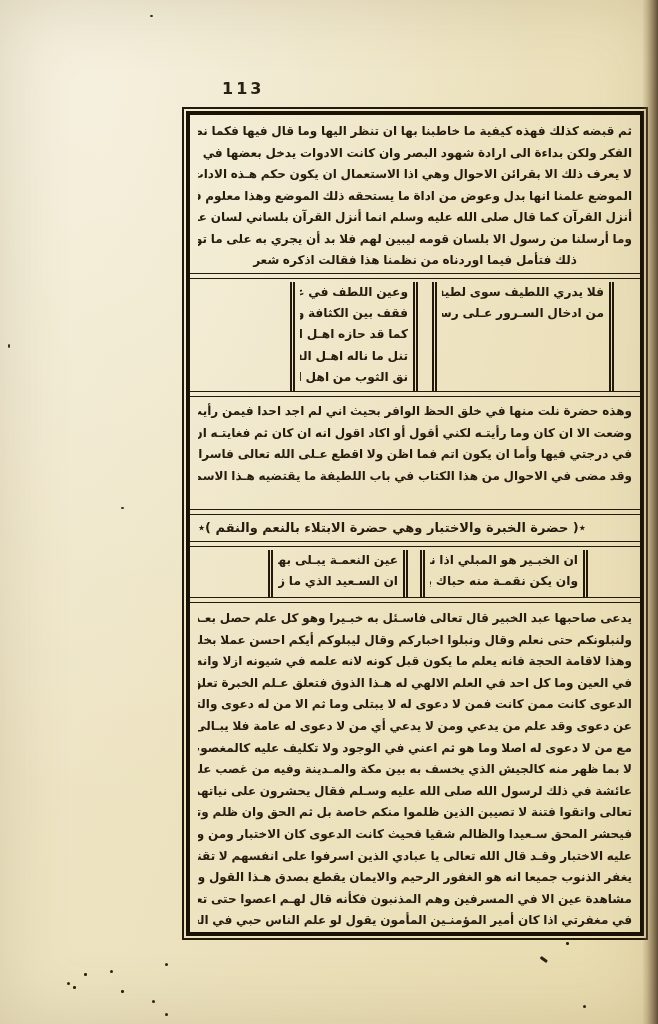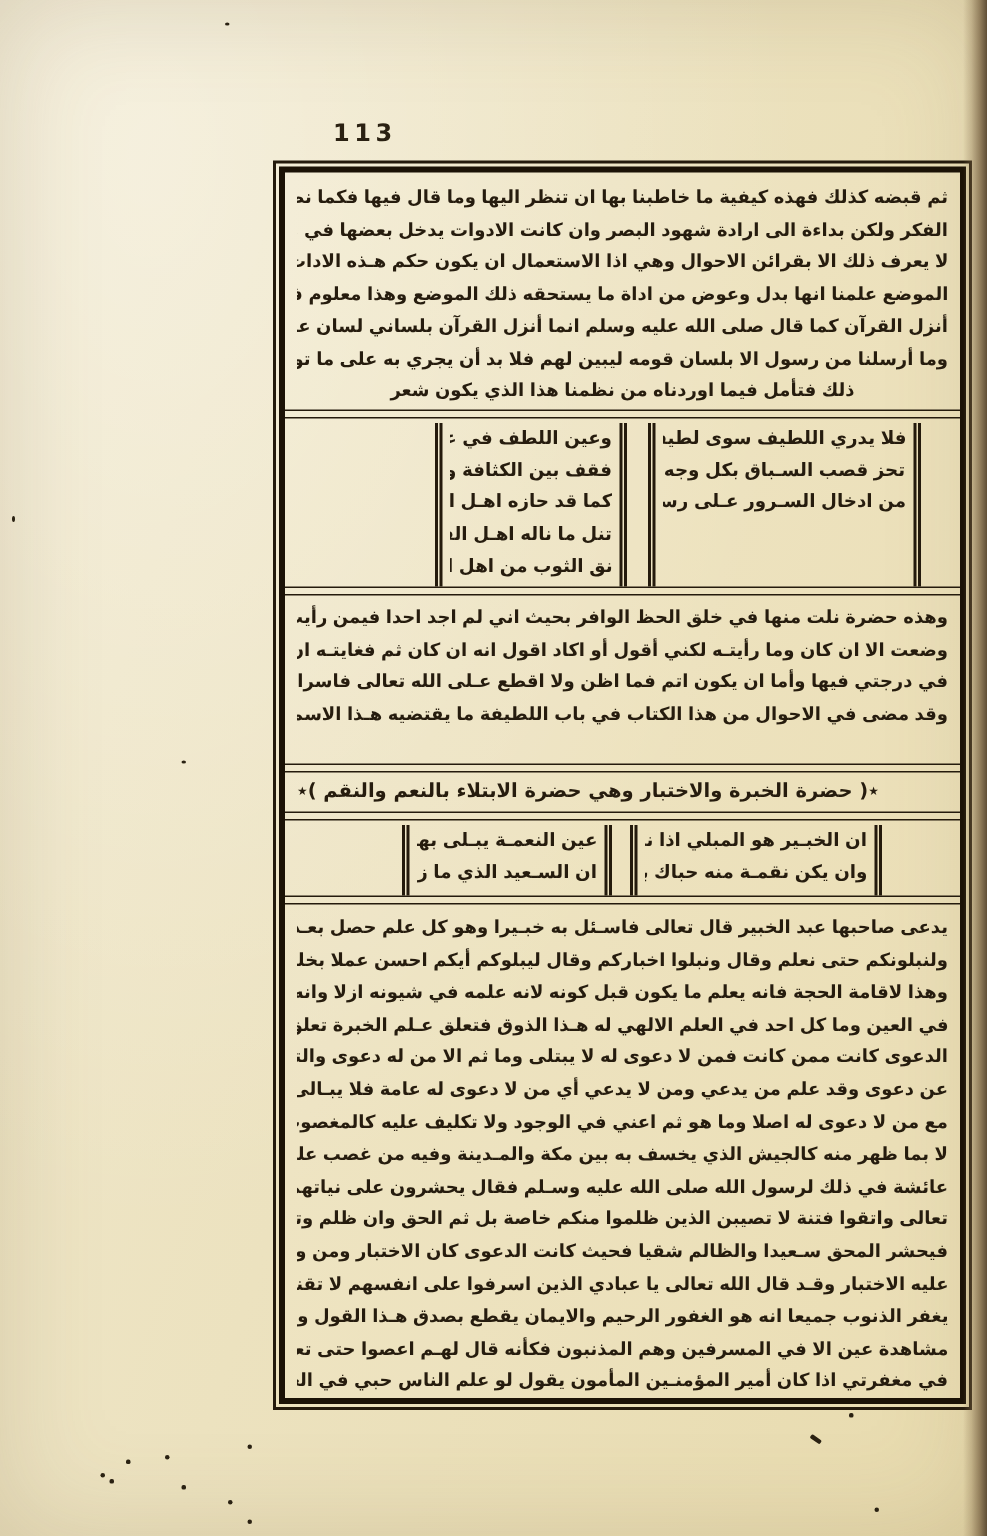--- a/index.html
+++ b/index.html
@@ -76,29 +76,28 @@
 
   <div class="frame">
 
     <div class="tblock b1">
       <div class="tline">ثم قبضه كذلك فهذه كيفية ما خاطبنا بها ان تنظر اليها وما قال فيها فكما نصرف النظر تألفنا الى</div>
       <div class="tline">الفكر ولكن بداءة الى ارادة شهود البصر وان كانت الادوات يدخل بعضها في مكان بعض ولكن</div>
       <div class="tline">لا يعرف ذلك الا بقرائن الاحوال وهي اذا الاستعمال ان يكون حكم هـذه الادات بالوضع في هذا</div>
       <div class="tline">الموضع علمنا انها بدل وعوض من اداة ما يستحقه ذلك الموضع وهذا معلوم في اللسان وبهذا اللسان</div>
       <div class="tline">أنزل القرآن كما قال صلى الله عليه وسلم انما أنزل القرآن بلساني لسان عربي مبين وقال تعالى</div>
       <div class="tline">وما أرسلنا من رسول الا بلسان قومه ليبين لهم فلا بد أن يجري به على ما تواطؤا عليه في لحنهم فاعلم</div>
-      <div class="tline center">ذلك فتأمل فيما اوردناه من نظمنا هذا الذي يكون شعر</div>
+      <div class="tline center">ذلك فتأمل فيما اوردناه من نظمنا هذا فقالت اذكره شعر</div>
     </div>
 
     <div class="sep"></div>
 
     <div class="poem p1">
       <div class="pcol col-right">
         <div class="pline">فلا يدري اللطيف سوى لطيف</div>
-        <div class="pline">تحز قصب السـباق بكل وجه</div>
         <div class="pline">من ادخال السـرور عـلى رسول</div>
       </div>
       <div class="pcol col-left">
         <div class="pline">وعين اللطف في عين الكثافة</div>
         <div class="pline">فقف بين الكثافة واللطافة</div>
         <div class="pline">كما قد حازه اهـل العفافة</div>
         <div class="pline">تنل ما ناله اهـل القيـافة</div>
         <div class="pline">نق الثوب من اهل النضافة</div>
       </div>
     </div>

